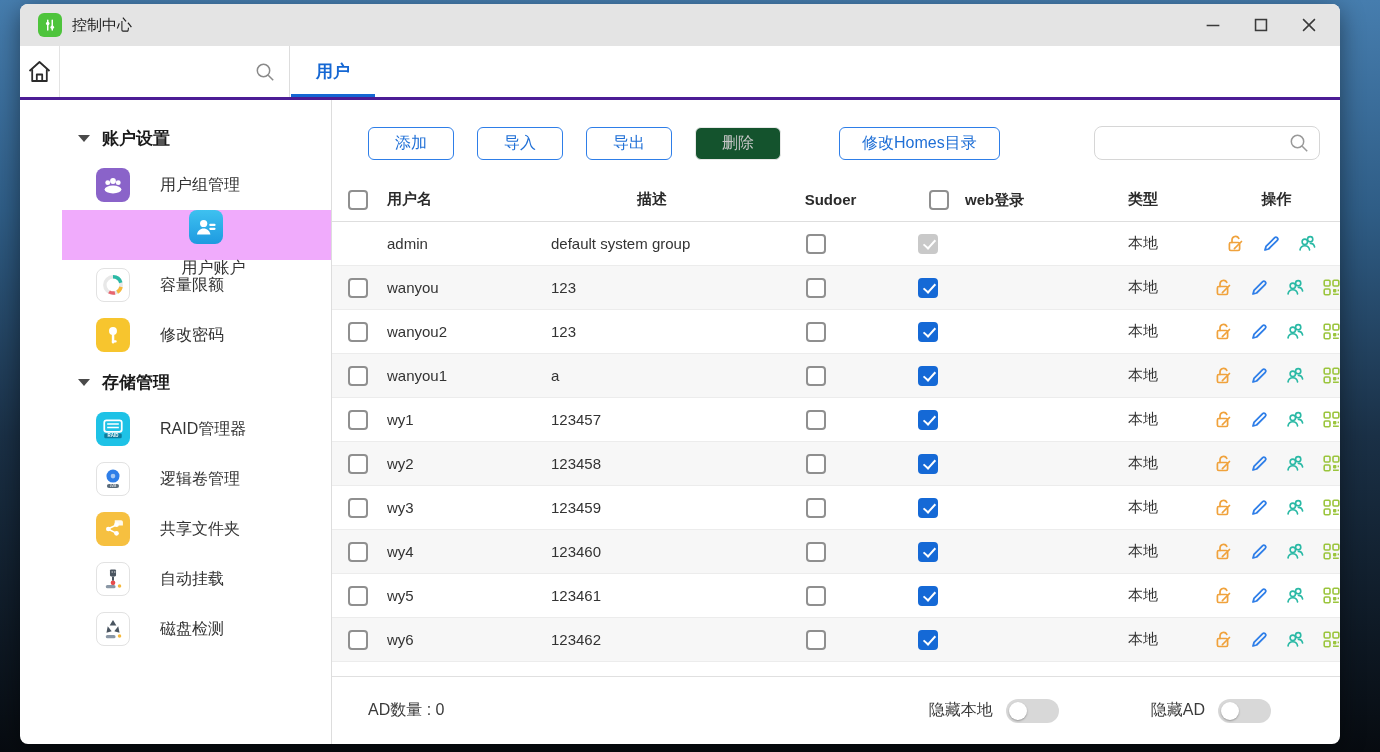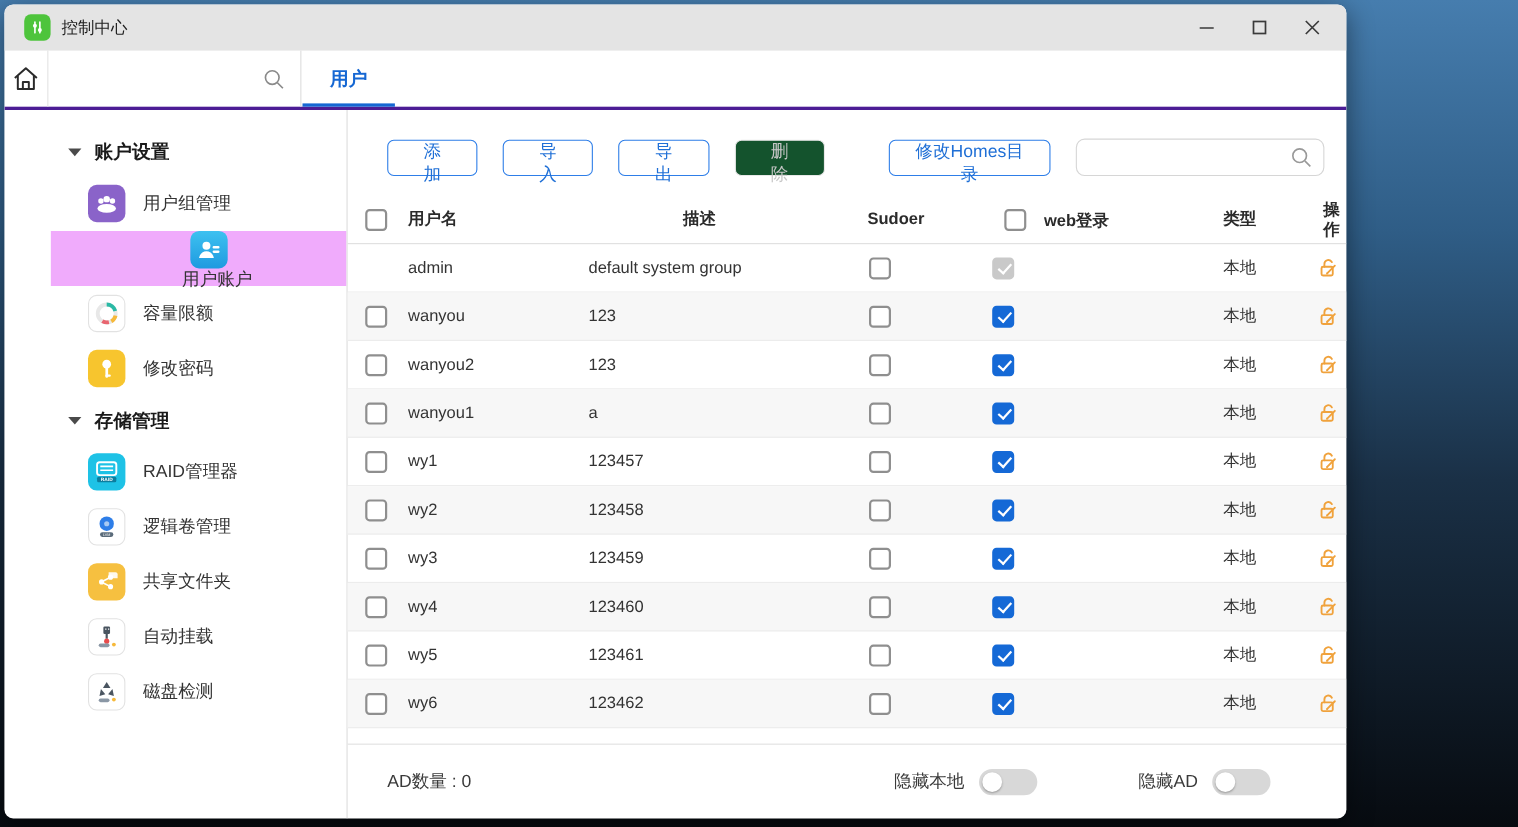--- a/index.html
+++ b/index.html
@@ -1,20 +1,20 @@
 <!DOCTYPE html>
 <html><head>
 <meta charset="utf-8">
 <style>
   * { margin:0; padding:0; box-sizing:border-box; }
   html,body { width:1380px; height:752px; overflow:hidden;
     font-family:"Liberation Sans","DejaVu Sans",sans-serif; }
   body { background:linear-gradient(180deg,#467dae 0%,#2f5d86 28%,#1a3046 58%,#070b10 100%); position:relative; }
 
-  .window { position:absolute; left:4px; top:4px; width:1220px; height:740px;
+  .window { position:absolute; left:20px; top:4px; width:1320px; height:740px;
     background:#fff; border-radius:8px; overflow:hidden; display:flex; flex-direction:column;
     box-shadow:0 6px 24px rgba(0,0,0,.45); }
 
   
   .titlebar { height:42px; background:#e4e4e4; display:flex; align-items:center; padding:0 18px; flex:0 0 auto; }
   .app-icon { width:24px; height:24px; border-radius:6px; background:#4ec43c; display:flex; align-items:center; justify-content:center; margin-right:10px; flex:0 0 auto; }
   .app-icon svg { width:18px; height:18px; }
   .win-title { font-size:15px; color:#1c1c1c; }
   .titlebar .spacer { flex:1; }
   .wc { width:26px; height:26px; display:flex; align-items:center; justify-content:center; margin-left:22px; cursor:pointer; }
@@ -33,21 +33,21 @@
   .tab { width:86px; display:flex; align-items:center; justify-content:center; position:relative;
     color:#1567d3; font-size:17px; font-weight:bold; cursor:pointer; }
   .tab::after { content:''; position:absolute; left:1px; right:1px; bottom:0; height:3px; background:#1567d3; }
 
   
   .content-row { flex:1; display:flex; min-height:0;margin-left:42px; }
   .sidebar { width:270px; flex:0 0 auto; border-right:1px solid #ddd; padding-top:16px; overflow:hidden; }
   .side-section-header { display:flex; align-items:center; height:44px; padding-left:16px; cursor:pointer; }
   .caret { width:0; height:0; border-left:6px solid transparent; border-right:6px solid transparent; border-top:7px solid #4a4a4a; margin-right:12px; }
   .side-section-label { font-size:17px; font-weight:bold; color:#1a1a1a; }
-  .side-item { height:50px; display:flex; align-items:center; padding-left:34px; cursor:pointer; }
+  .side-item { height:50px; display:flex; align-items:center; padding-left:34px; cursor:pointer;gap:14px; }
   .side-item.selected { background:#f0abfc;flex-direction:column; }
   .side-icon { width:34px; height:34px; border-radius:8px; margin-right:16px; display:flex; align-items:center; justify-content:center; flex:0 0 auto; }
   .side-icon svg { width:28px; height:28px; }
   .side-icon.framed { background:#fff; border:1px solid #e2e2e2; }
   .side-label { font-size:16px; color:#333; }
 
   .main { flex:1; display:flex; flex-direction:column; min-width:0; }
 
   
   .toolbar { display:flex; align-items:center; margin:26px 20px 0 36px; flex:0 0 auto; }

